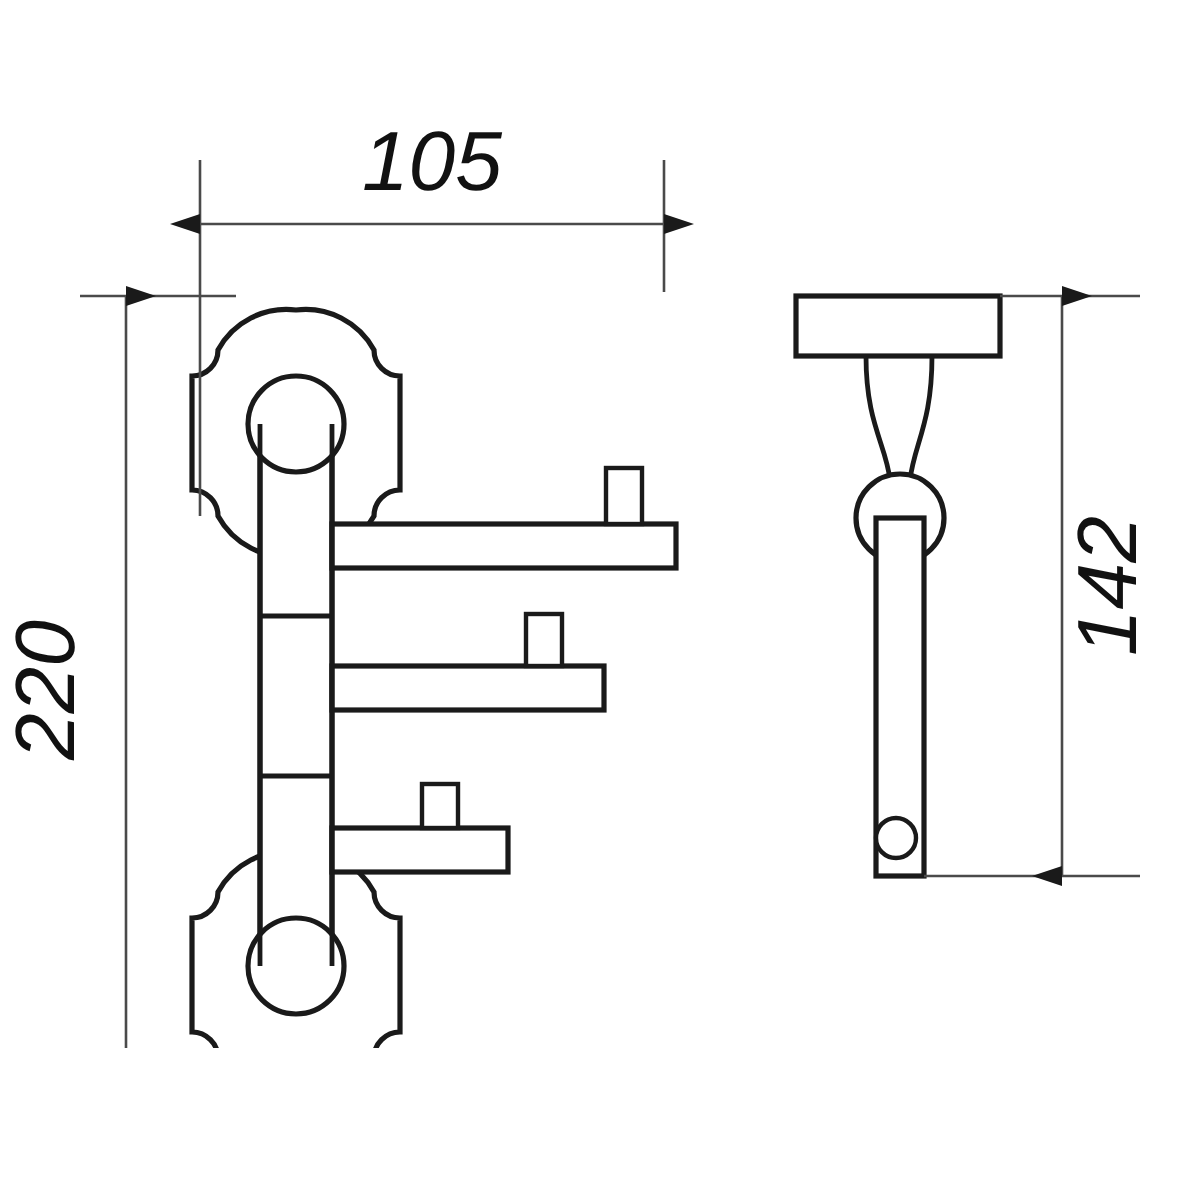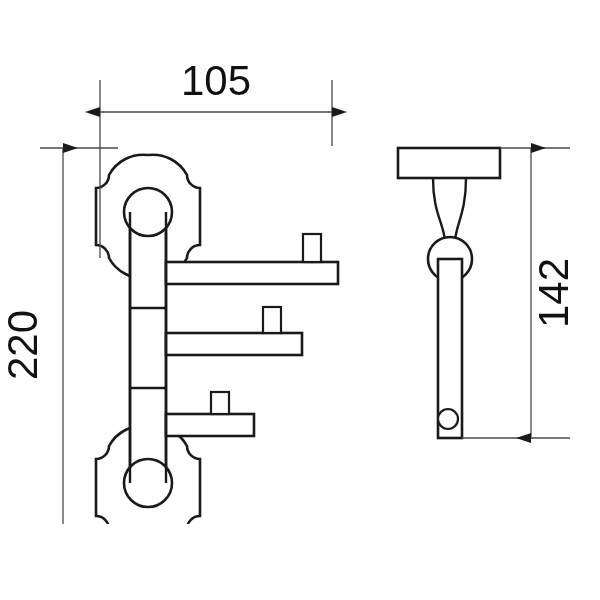--- a/index.html
+++ b/index.html
@@ -10,20 +10,21 @@
   }
   body {
     font-family: "Liberation Sans", sans-serif;
   }
   #drawing-root {
     position: relative;
     width: 600px;
     height: 524px;
     background: #ffffff;
     overflow: hidden;
+    font-style: italic;
   }
   #drawing-svg {
     display: block;
     width: 600px;
     height: 600px;
   }
   .part-outline {
     fill: #ffffff;
     stroke: #1a1a1a;
     stroke-width: 2.6;

